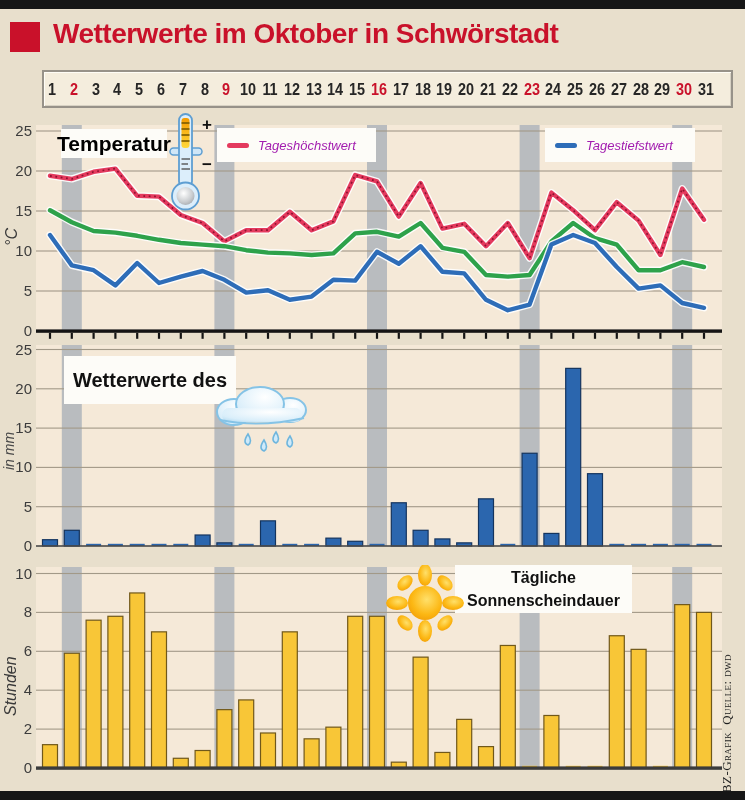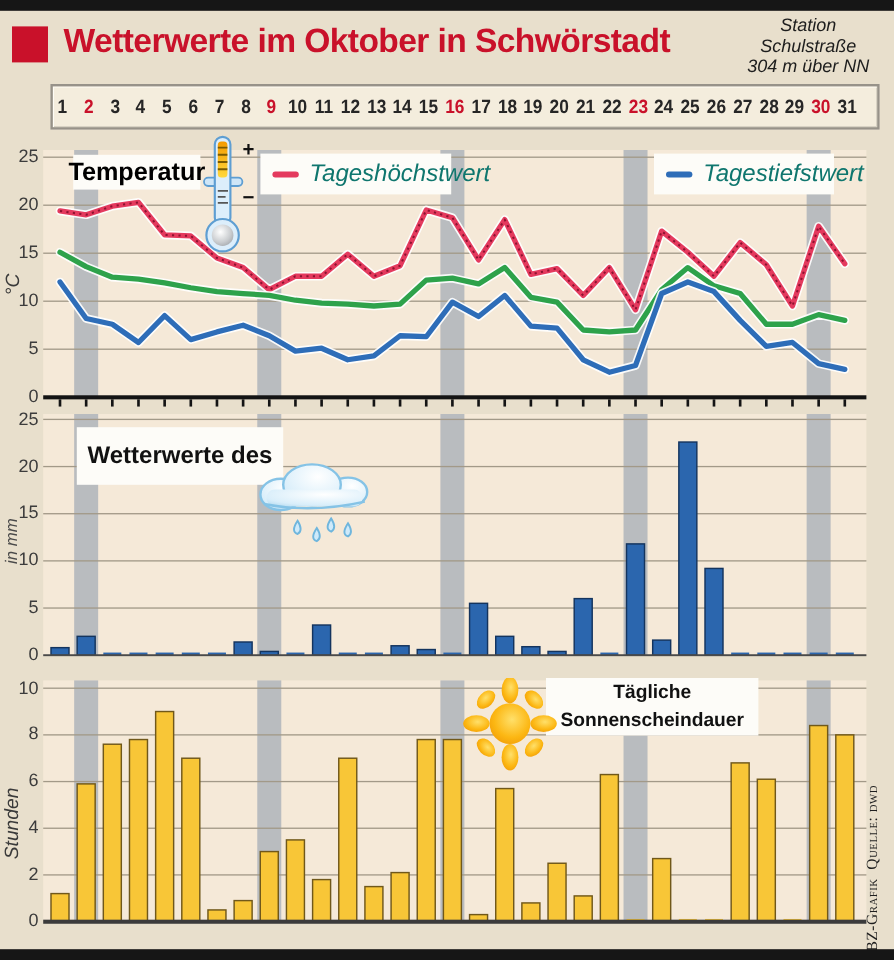--- a/index.html
+++ b/index.html
@@ -26,44 +26,39 @@
   #precip-unit{left:1px;top:414px;height:56px;font-size:14px;color:#4a4a4a;}
   #sun-unit{left:2px;top:624px;height:92px;font-size:16px;}
   .white-box{position:absolute;background:#fdfcf8;z-index:2;}
   #temperatur-box{left:61px;top:129px;width:106px;height:29px;display:flex;align-items:center;justify-content:center;}
   #temperatur-box span{font-size:21px;font-weight:bold;color:#000000;}
   .legend-box{display:flex;align-items:center;height:34px;}
   #legend-max{left:217px;top:128px;width:159px;}
   #legend-mean{left:382px;top:128px;width:147px;}
   #legend-min{left:545px;top:128px;width:150px;}
   .swatch{display:inline-block;width:22px;height:5px;border-radius:3px;margin:0 9px 0 10px;flex:none;}
-  .legend-label{font-style:italic;font-size:20px;color:#0f766e;white-space:nowrap;text-align:center;}
+  .legend-label{font-style:italic;font-size:13px;color:#a21caf;white-space:nowrap;text-align:center;}
   .chart-title-box{text-align:center;font-weight:bold;color:#111;display:flex;flex-direction:column;
                    justify-content:center;}
   #precip-title-box{left:64px;top:356px;width:172px;height:48px;font-size:20px;line-height:23px;}
   #sun-title-box{left:455px;top:565px;width:177px;height:48px;font-size:16px;line-height:23px;}
   #credit{left:719px;top:593px;height:200px;width:22px;writing-mode:vertical-rl;transform:rotate(180deg);
           font-family:"Liberation Serif",serif;font-variant:small-caps;font-size:13px;letter-spacing:.4px;
           color:#1f1f1f;z-index:2;white-space:pre;}
   .icon-svg{position:absolute;z-index:4;}
 </style>
 </head>
 <body>
 
 <div id="canvas">
 
   <div id="top-bar" class="abs"></div>
 
   <div id="logo-square" class="abs"></div>
   <div id="page-title" class="abs">Wetterwerte im Oktober in Schwörstadt</div>
-  <div id="station-info" class="abs">
-    <div>Station</div>
-    <div>Schulstraße</div>
-    <div>304 m über NN</div>
-  </div>
 
   <div id="day-strip" class="abs">
       <span class="day-num" style="left: -3px;">1</span>
       <span class="day-num sunday" style="left: 18.8px;">2</span>
       <span class="day-num" style="left: 40.6px;">3</span>
       <span class="day-num" style="left: 62.4px;">4</span>
       <span class="day-num" style="left: 84.2px;">5</span>
       <span class="day-num" style="left: 106px;">6</span>
       <span class="day-num" style="left: 127.8px;">7</span>
       <span class="day-num" style="left: 149.6px;">8</span>

